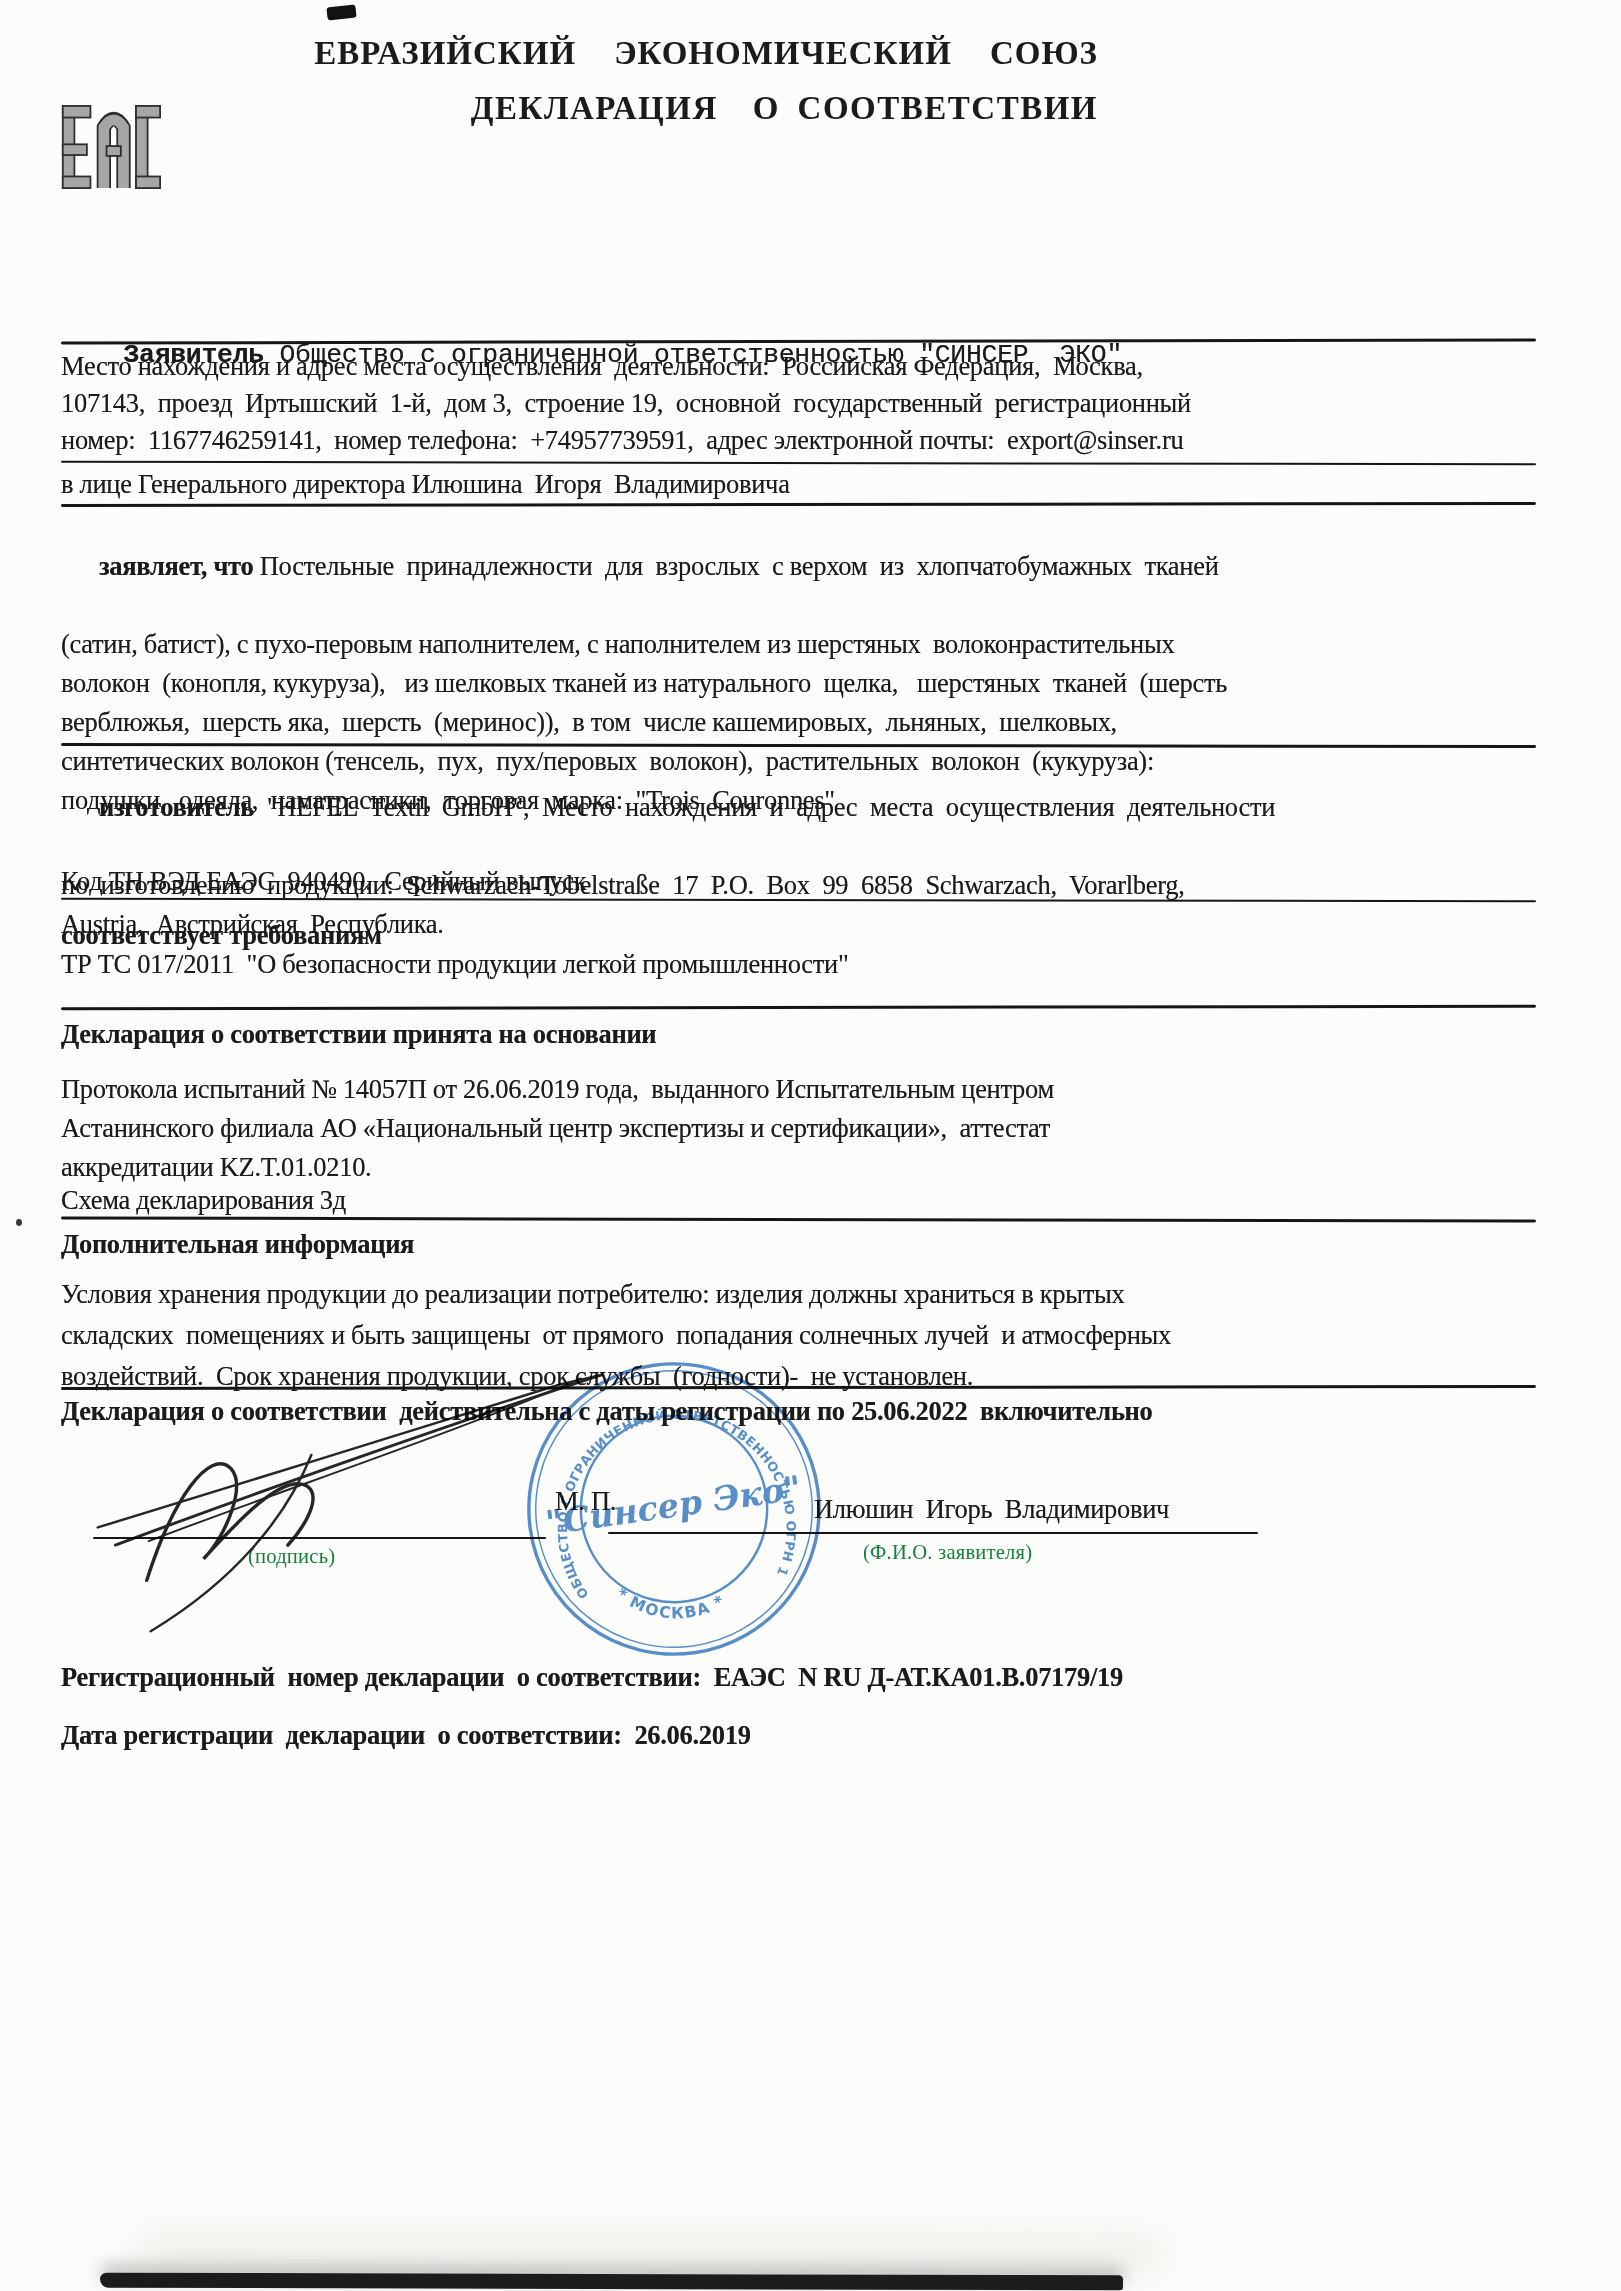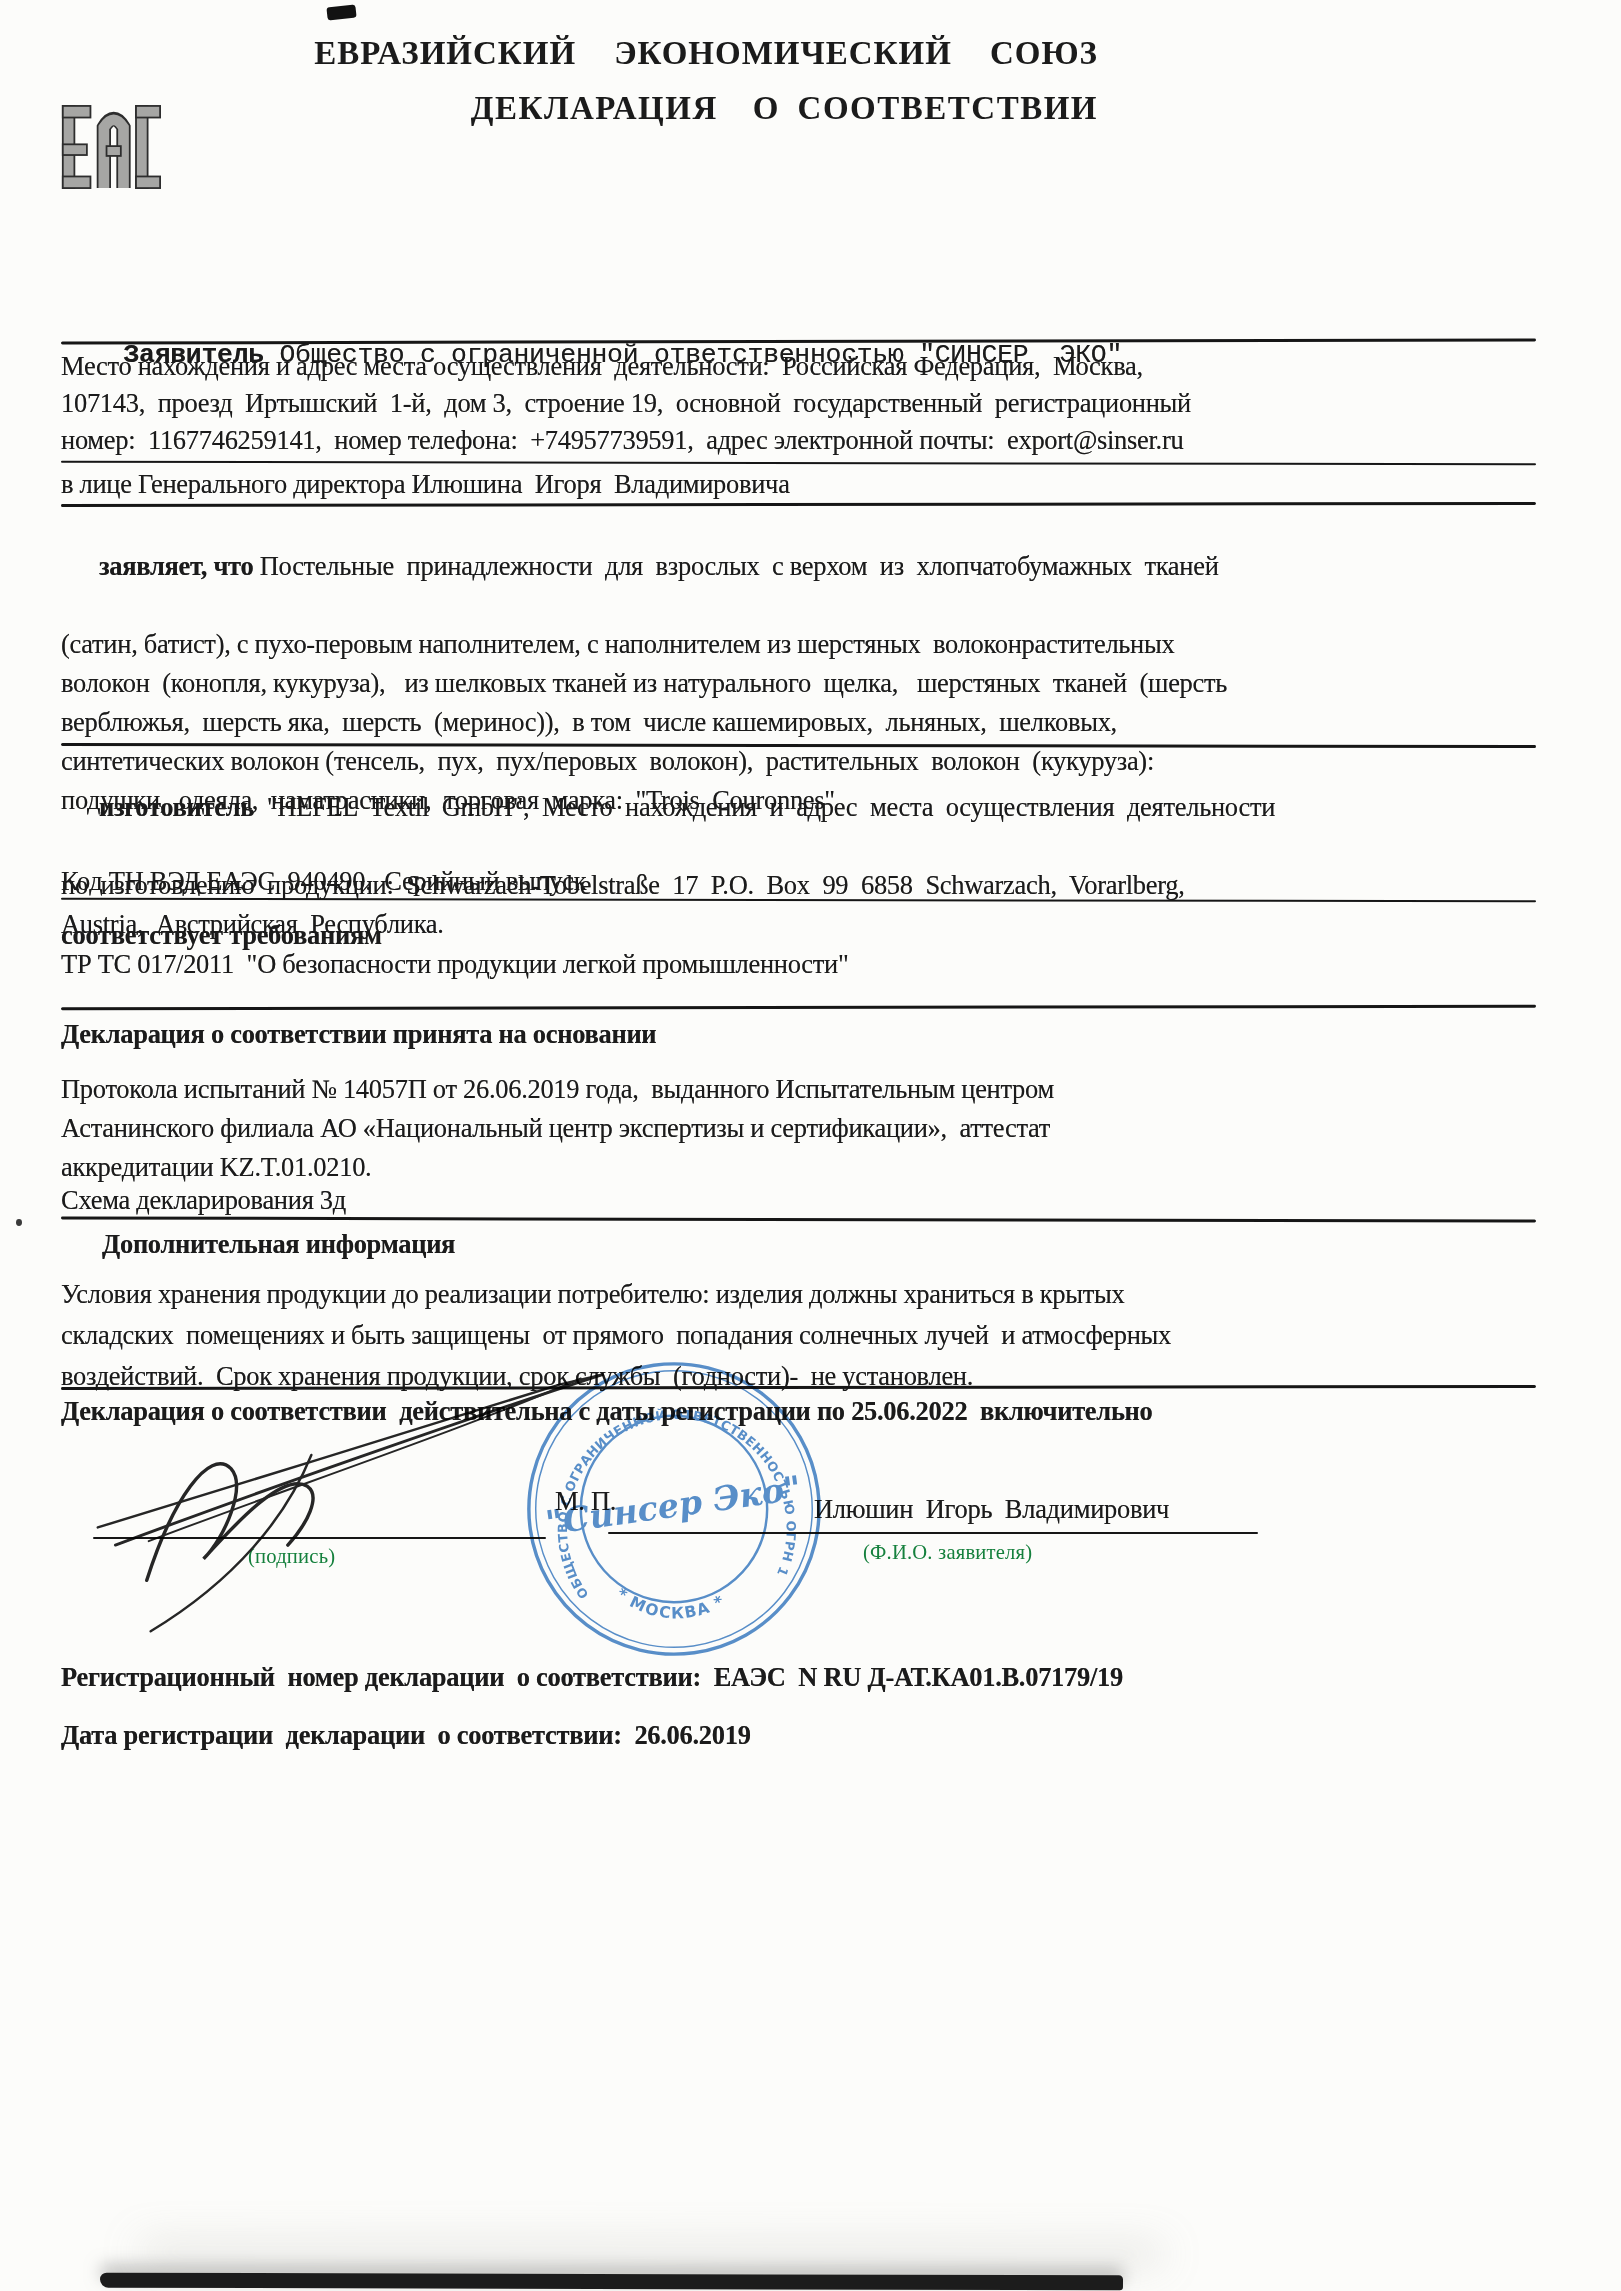--- a/index.html
+++ b/index.html
@@ -102,21 +102,21 @@
   <div class="abs line b" style="left:61px;top:1015px;">Декларация о соответствии принята на основании</div>
 
   <div class="abs" style="left:61px;top:1070px;">
     <div class="line">Протокола испытаний № 14057П от 26.06.2019 года,  выданного Испытательным центром</div>
     <div class="line">Астанинского филиала АО «Национальный центр экспертизы и сертификации»,  аттестат</div>
     <div class="line">аккредитации KZ.T.01.0210.</div>
   </div>
   <div class="abs line" style="left:61px;top:1184px;line-height:33px;">Схема декларирования 3д</div>
   <div class="rule" style="left:61px;top:1218px;width:1475px;transform:rotate(0.12deg);"></div>
 
-  <div class="abs line b" style="left:61px;top:1225px;margin-left:41px;">Дополнительная информация</div>
+  <div class="abs line b" style="left:61px;top:1225px;">Дополнительная информация</div>
   <div class="abs" style="left:61px;top:1274px;">
     <div class="line" style="line-height:41px;">Условия хранения продукции до реализации потребителю: изделия должны храниться в крытых</div>
     <div class="line" style="line-height:41px;">складских  помещениях и быть защищены  от прямого  попадания солнечных лучей  и атмосферных</div>
     <div class="line" style="line-height:41px;">воздействий.  Срок хранения продукции, срок службы  (годности)-  не установлен.</div>
   </div>
   <div class="rule" style="left:61px;top:1386px;width:1475px;transform:rotate(-0.08deg);"></div>
 
   <div class="abs line b" style="left:61px;top:1392px;">Декларация о соответствии  действительна с даты регистрации по 25.06.2022  включительно</div>
 
   <div class="abs line" style="left:555px;top:1482px;">М. П.</div>

